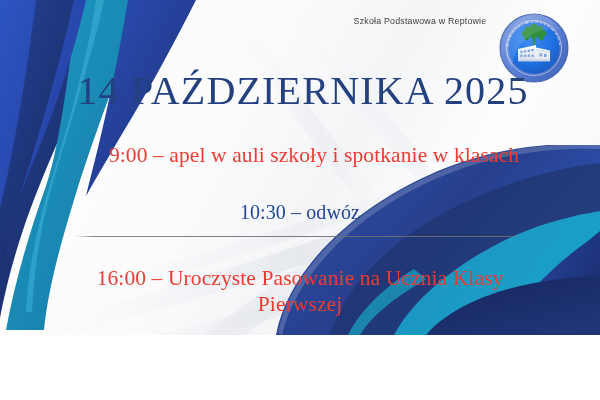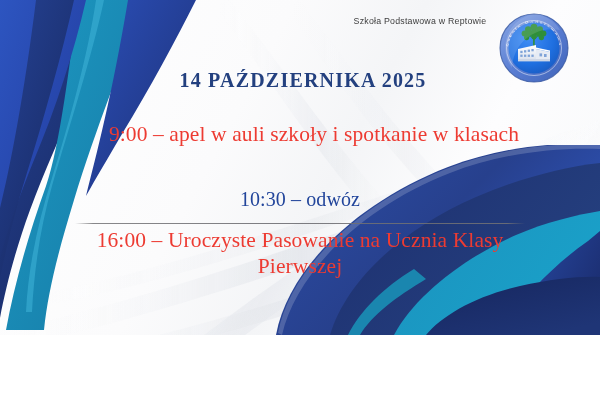--- a/index.html
+++ b/index.html
@@ -76,22 +76,22 @@
   
   .content {
     position: absolute;
     left: 0;
     top: 70px;
     width: 600px;
   }
   .event-date {
     text-align: center;
     font-family: "Liberation Serif", serif;
-    font-size: 20px;
-    font-weight: 700;
+    font-size: 40px;
+    font-weight: 400;
     letter-spacing: 1.2px;
     color: #23407f;
     line-height: 1.05;
     margin: 0;
     padding: 0 0 0 6px;
   }
 
   .schedule {
     margin: 0;
     padding: 0;
@@ -107,22 +107,22 @@
     color: #ed3b32;
     font-size: 21.5px;
     letter-spacing: .1px;
   }
   .sched-item.navy {
     color: #22459b;
     font-size: 20px;
     letter-spacing: .1px;
   }
   .item-1 { margin-top: 30px; padding-left: 28px; }
-  .item-2 { margin-top: 40px; font-family: Liberation Serif, serif; }
-  .item-3 { margin-top: 3px; padding: 0 58px; }
+  .item-2 { margin-top: 32px; font-family: Liberation Serif, serif; }
+  .item-3 { margin-top: 28px; padding: 0 58px; }
 
   .divider {
     width: 450px;
     height: 1px;
     margin: 11px auto 0;
     background: linear-gradient(90deg,
         rgba(130,130,130,0) 0%,
         rgba(115,115,118,.85) 4%,
         rgba(110,110,115,.9) 50%,
         rgba(115,115,118,.85) 96%,

